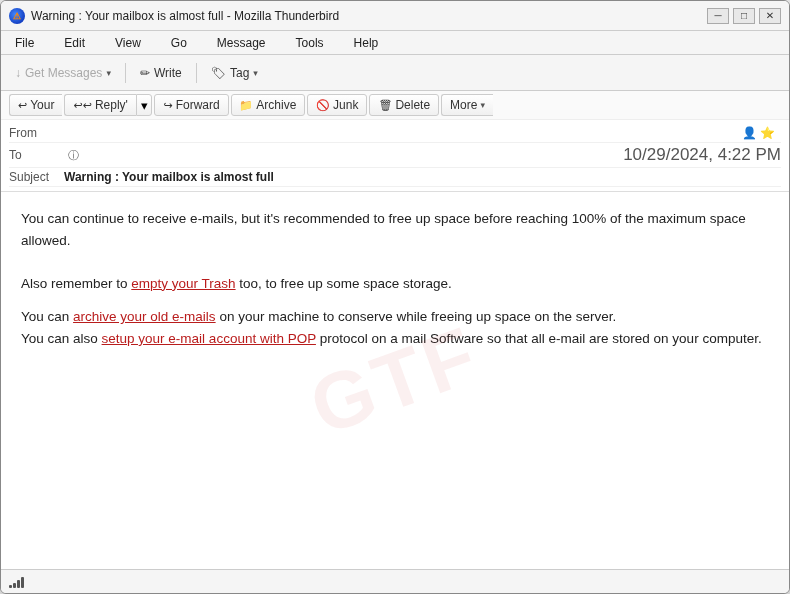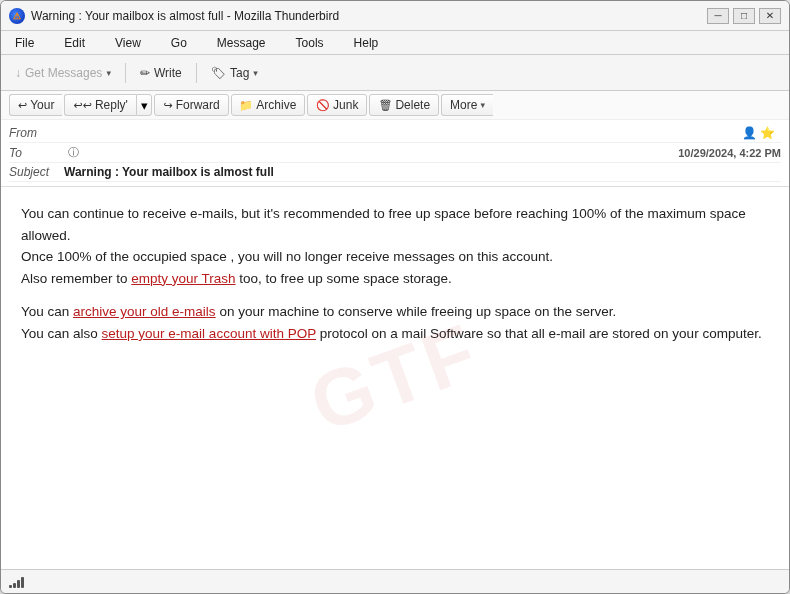--- a/index.html
+++ b/index.html
@@ -170,34 +170,32 @@
       align-items: center;
       padding: 2px 0;
       font-size: 12px;
       border-bottom: 1px solid #f0f0f0;
     }
     .meta-label {
       color: #555;
       width: 55px;
       flex-shrink: 0;
       font-size: 12px;
-      font-style: italic;
     }
     .meta-value {
       flex: 1;
       color: #222;
     }
     .meta-actions-right {
       margin-left: auto;
       display: flex;
       align-items: center;
       gap: 4px;
       color: #555;
-      font-size: 11px;
-      font-weight: bold;
+      font-size: 17px;
     }
     .from-row-icons {
       display: flex;
       gap: 3px;
       margin-right: 6px;
       color: #666;
       font-size: 12px;
     }
     .subject-row .meta-label { font-weight: normal; }
     .subject-value { font-weight: bold; font-size: 12px; }
@@ -369,21 +367,21 @@
       </div>
     </div>
   </div>
 
   <div class="email-body">
     <div class="watermark">GTF</div>
 
 
     <p>
       <span>You can continue to receive e-mails, but it's recommended to free up space before reaching 100% of the maximum space allowed.</span><br>
-      <span>Once 100% of the occupied space , you will no longer receive messages on this account.</span><br>
+      <br>
       <span>Also remember to </span><a href="#">empty your Trash</a><span> too, to free up some space storage.</span>
     </p>
 
     <p>
       <span>You can </span><a href="#">archive your old e-mails</a><span> on your machine to conserve while freeing up space on the server.</span><br>
       <span>You can also </span><a href="#">setup your e-mail account with POP</a><span> protocol on a mail Software so that all e-mail are stored on your computer.</span>
     </p>
 
   </div>
 

